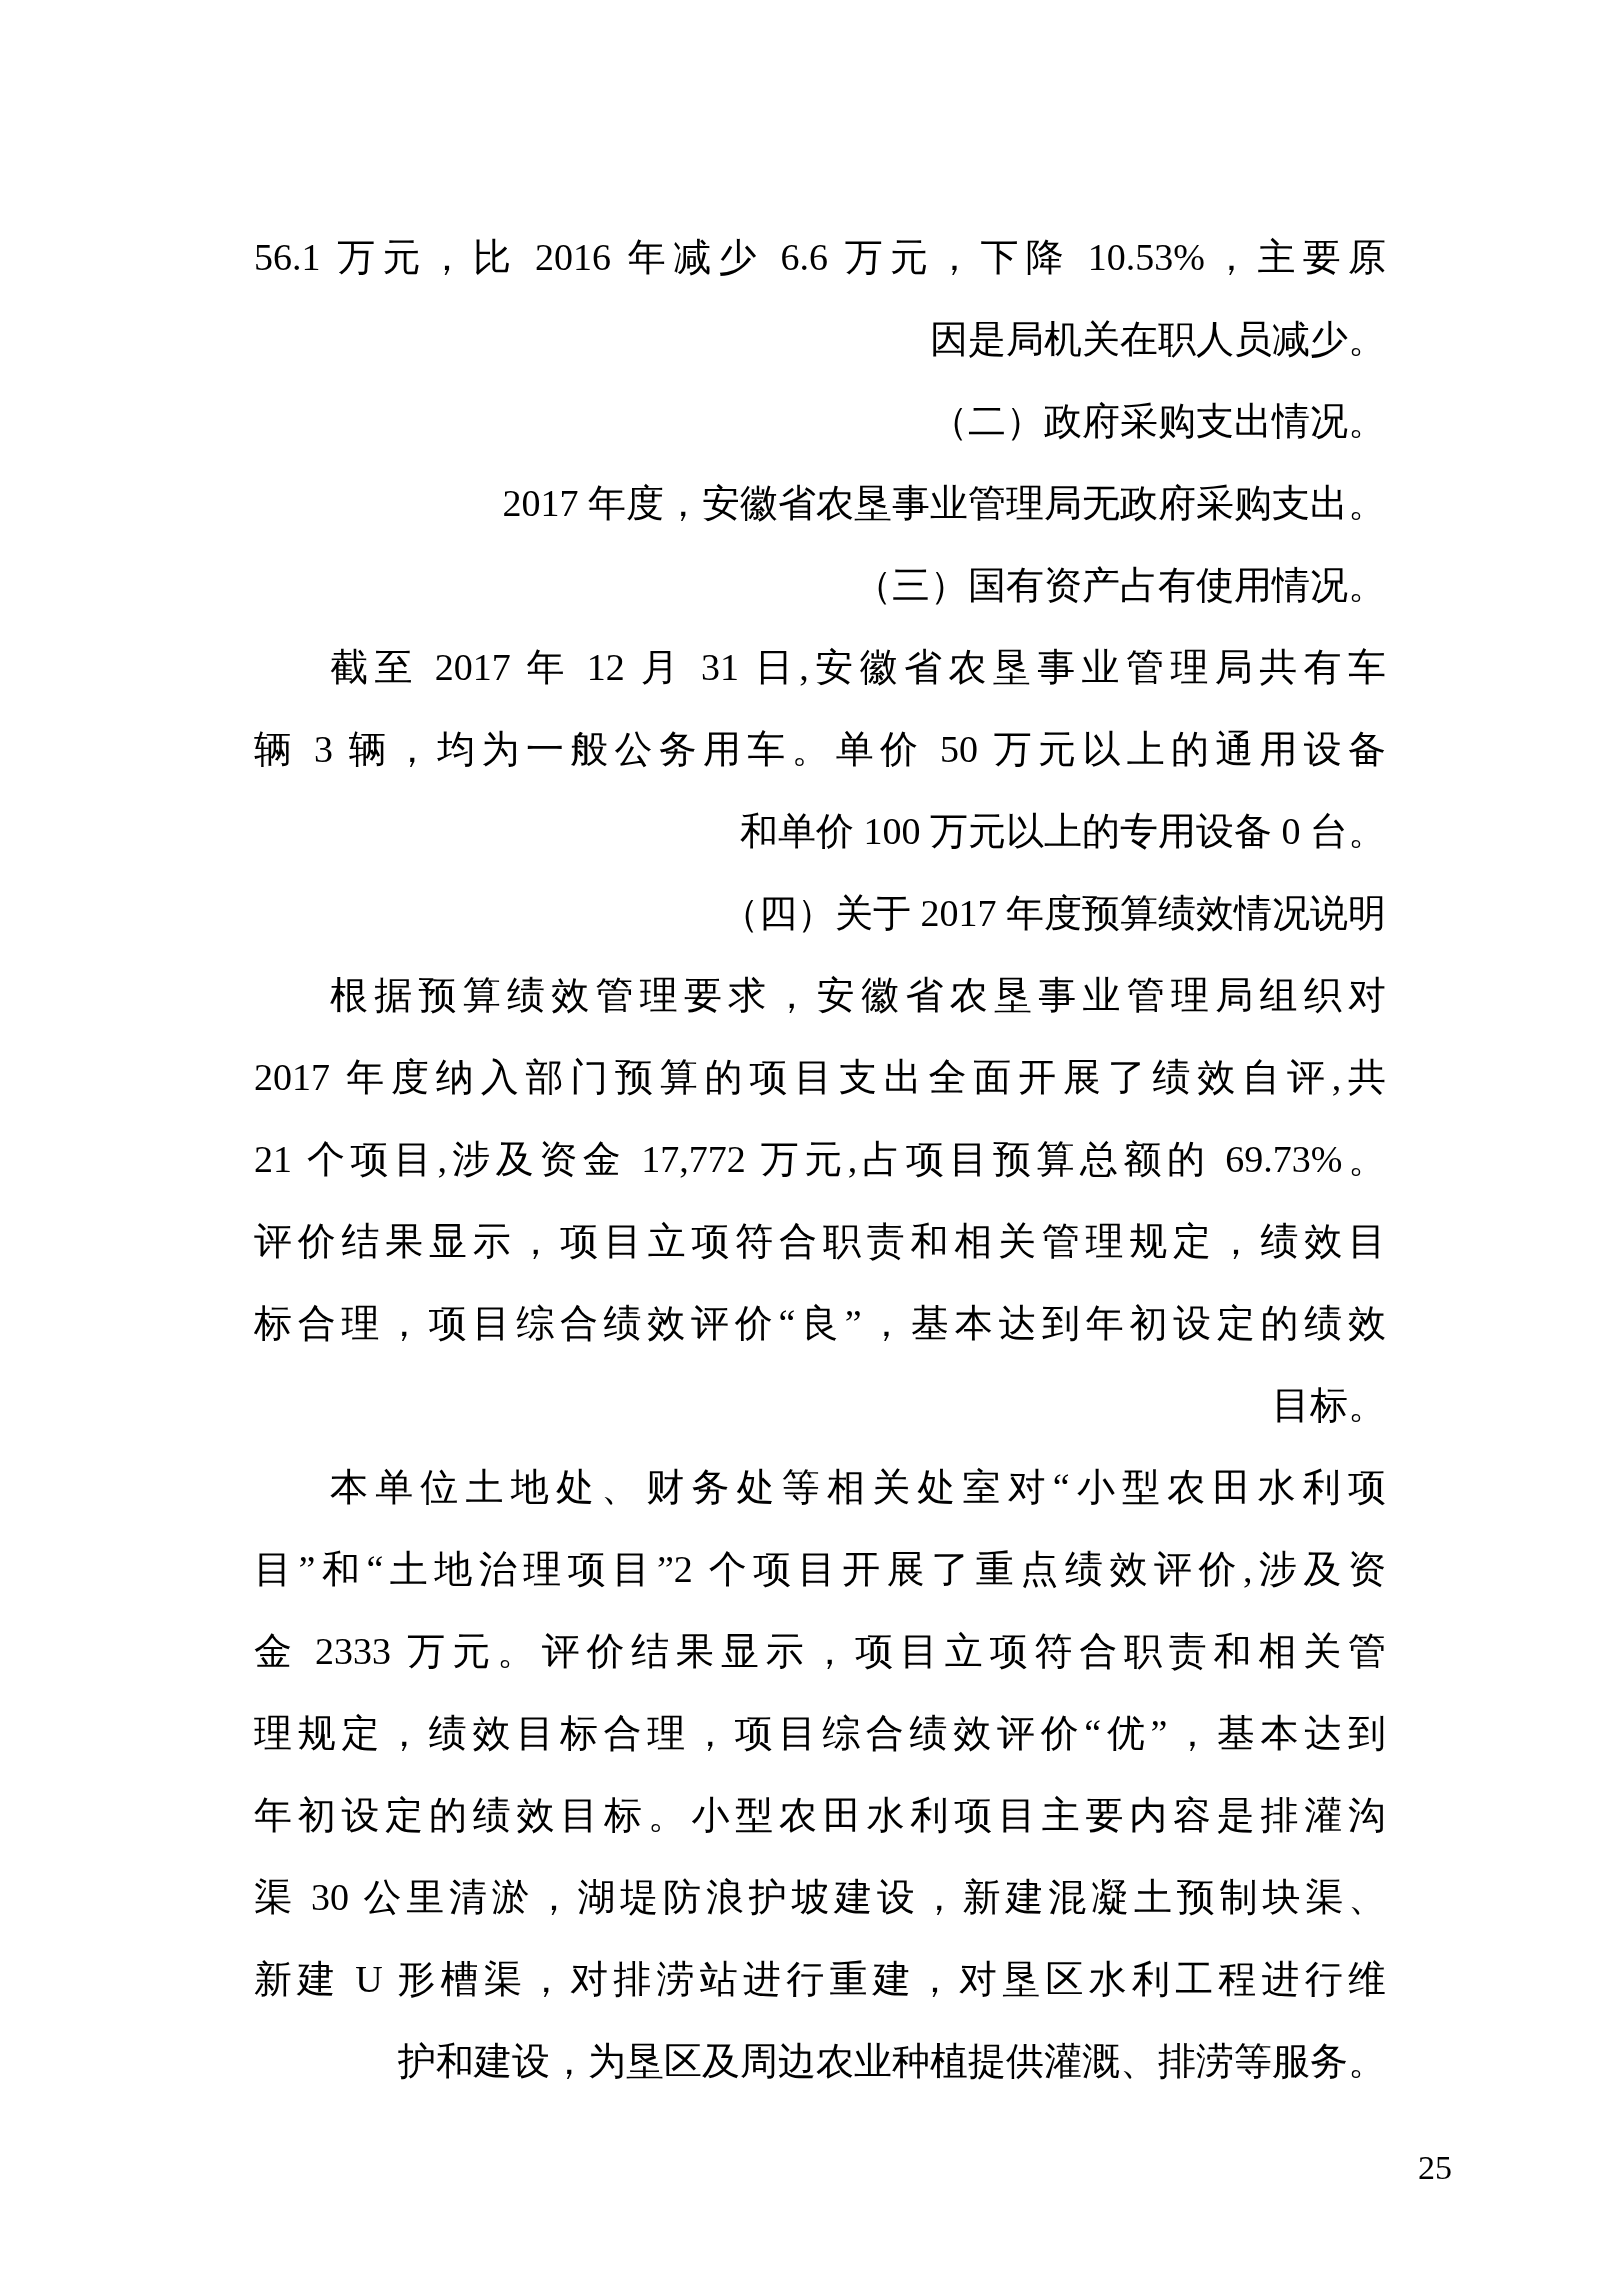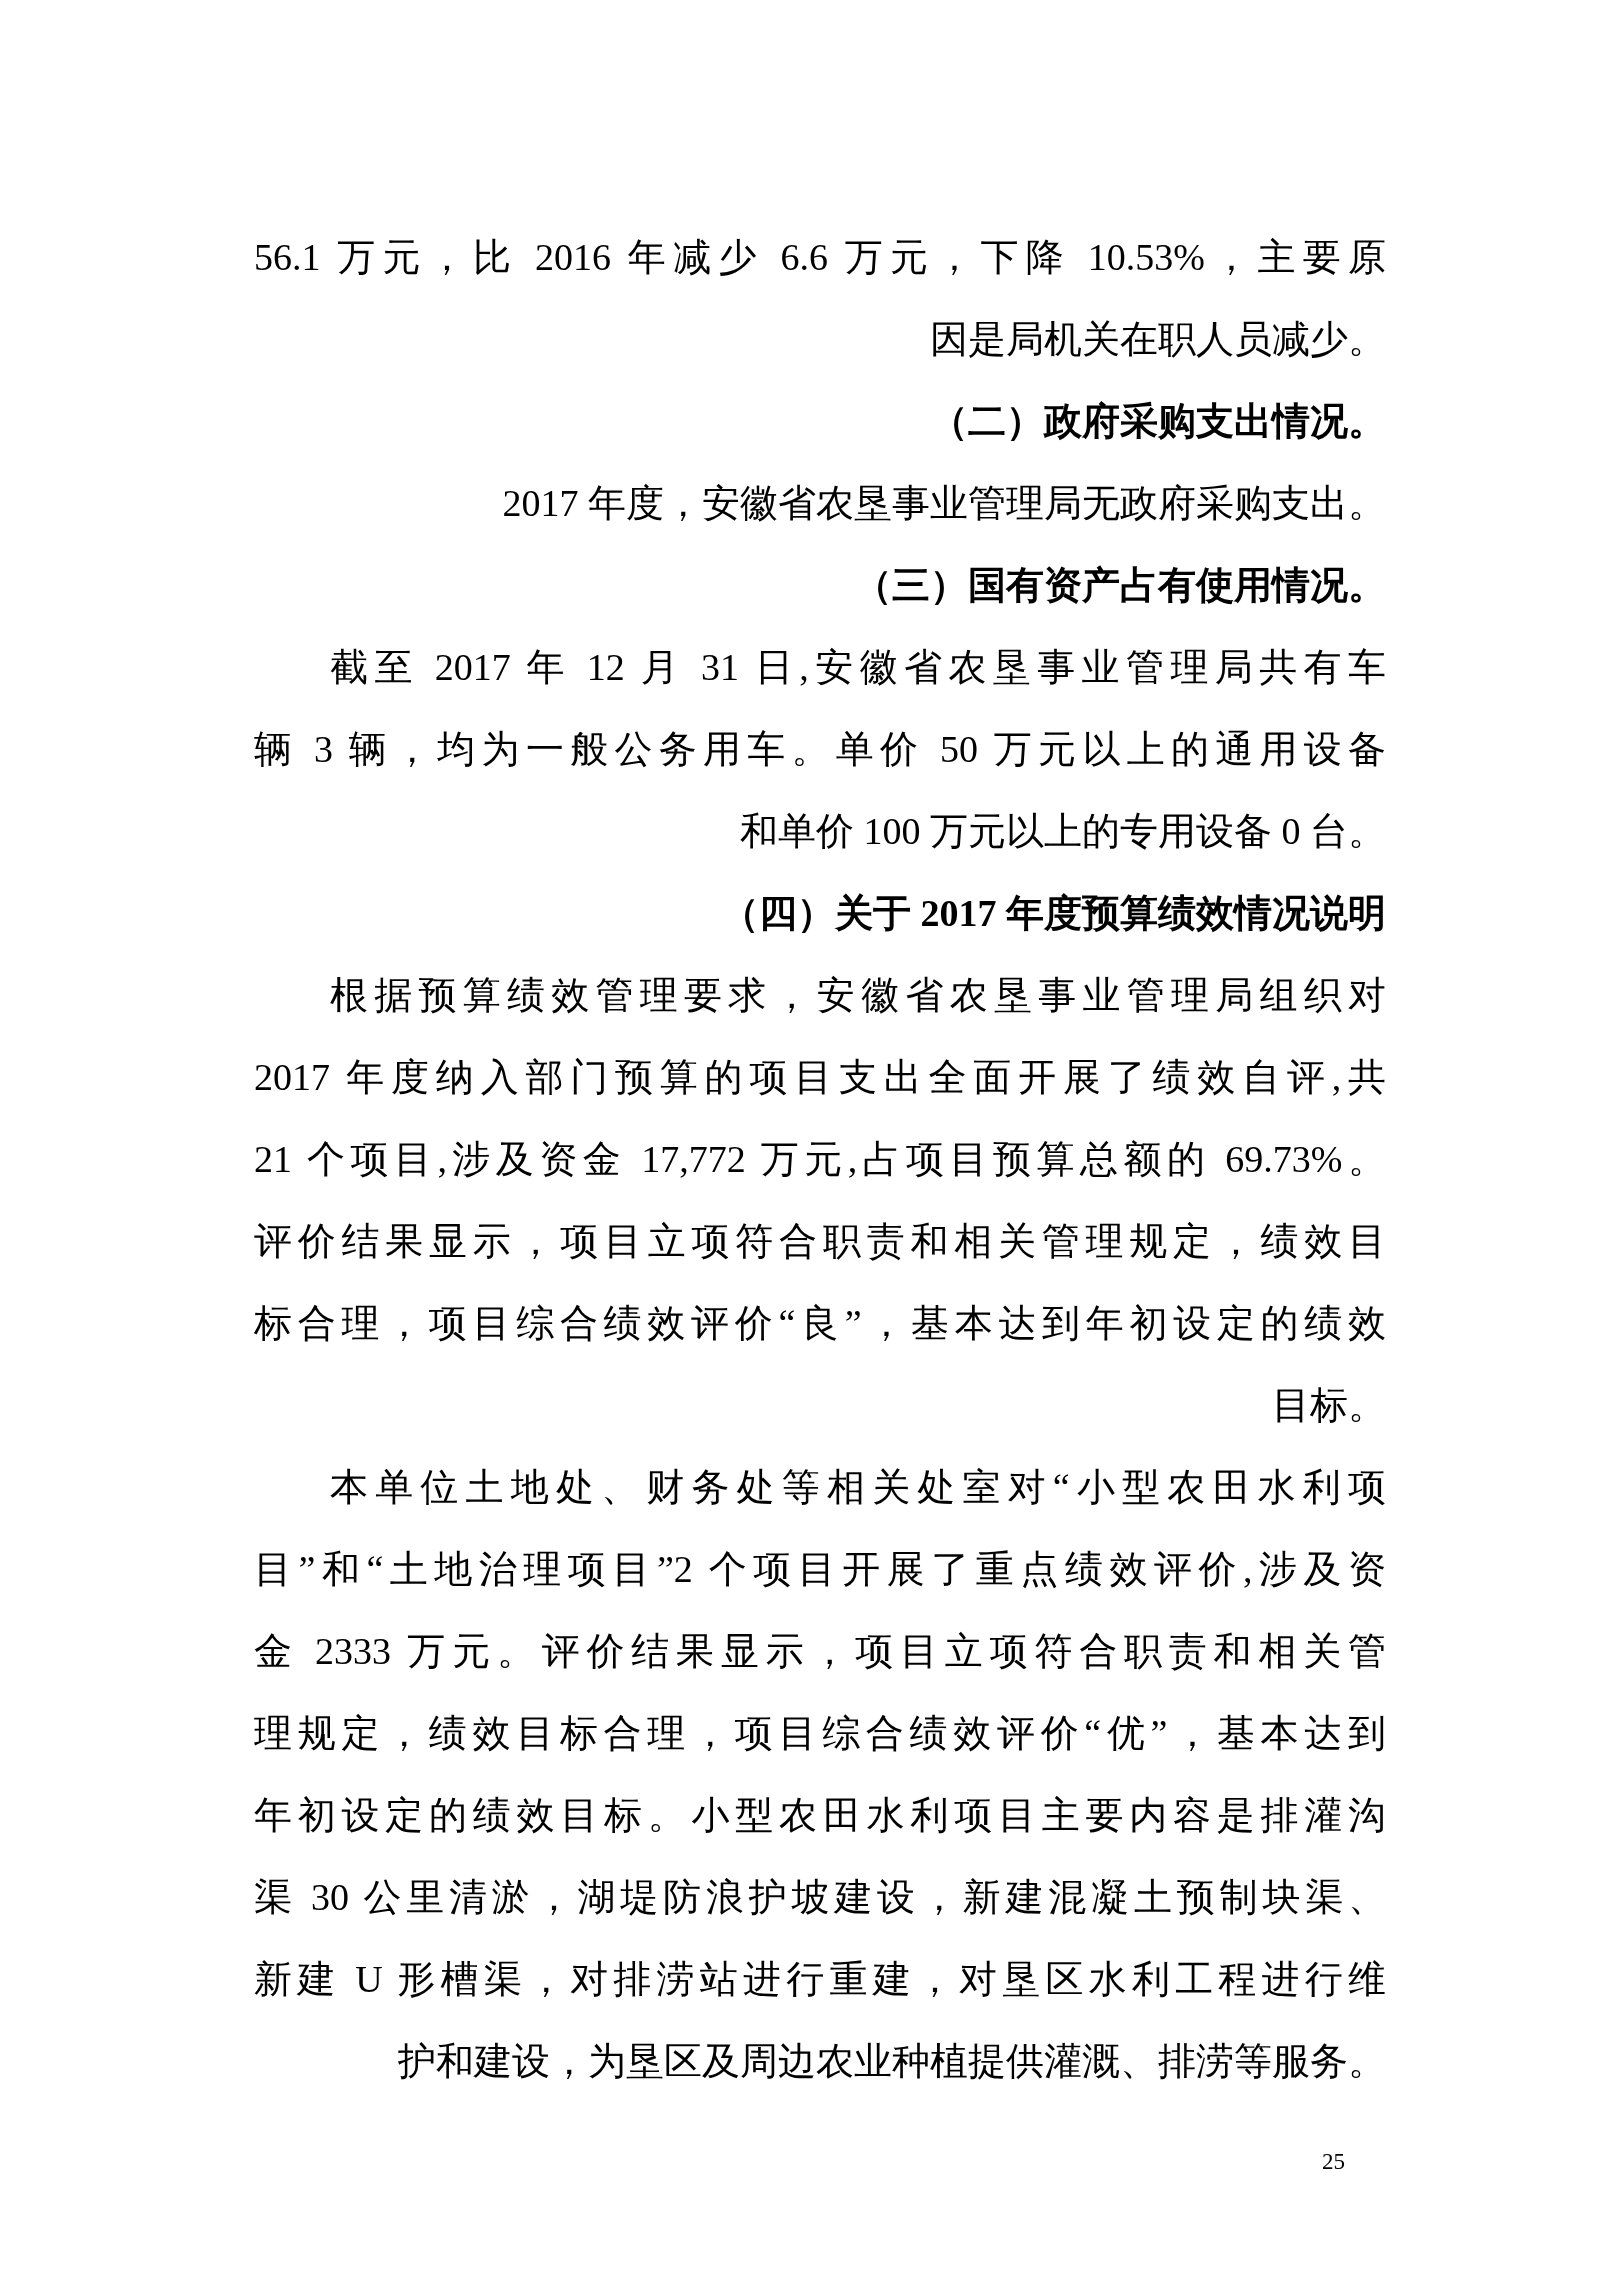--- a/index.html
+++ b/index.html
@@ -33,26 +33,26 @@
   }
   
   .jf {
     text-align: justify;
     text-align-last: justify;
     text-justify: inter-character;
   }
   
   .ind { text-indent: 2em; }
   
-  .head { font-weight: 700; }
+  .head { font-weight: 400; }
   .pageno {
     position: absolute;
-    left: 1322px;
+    left: 1418px;
     top: 2149px;
-    font-size: 23px;
+    font-size: 34px;
     line-height: 1.1;
   }
 </style>
 </head>
 <body>
 
 <div class="page">
   <div class="doc">
     <div class="line jf">56.1 万元，比 2016 年减少 6.6 万元，下降 10.53%，主要原</div>
     <div class="line">因是局机关在职人员减少。</div>

